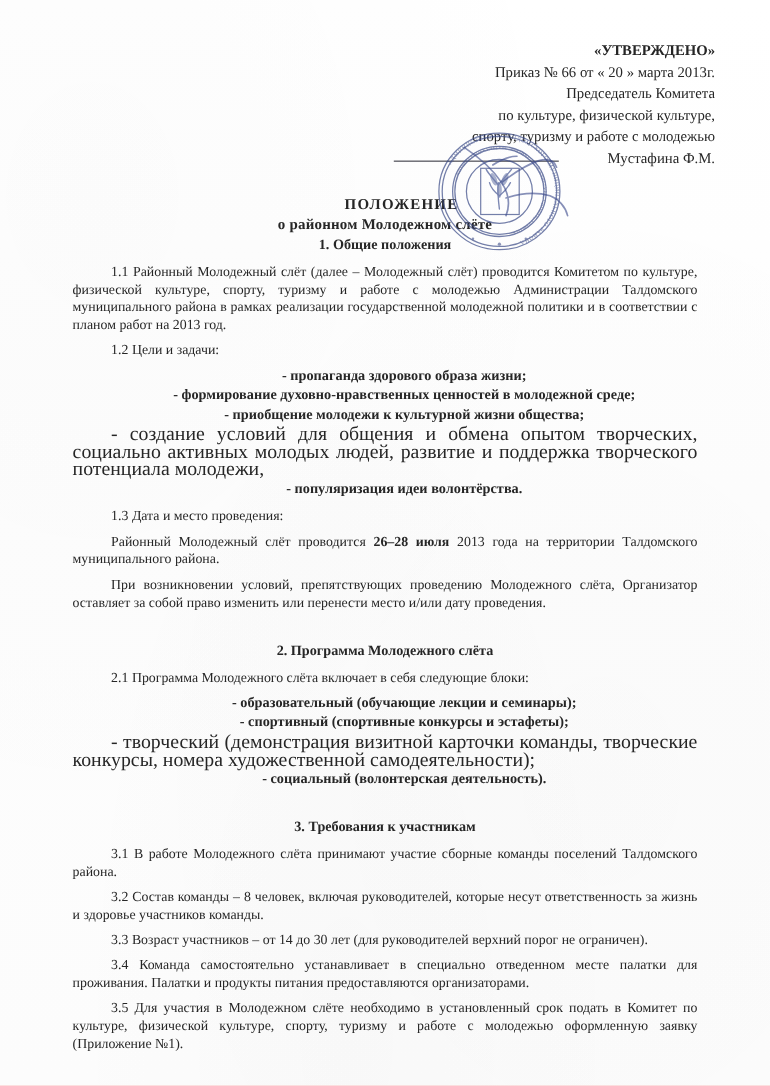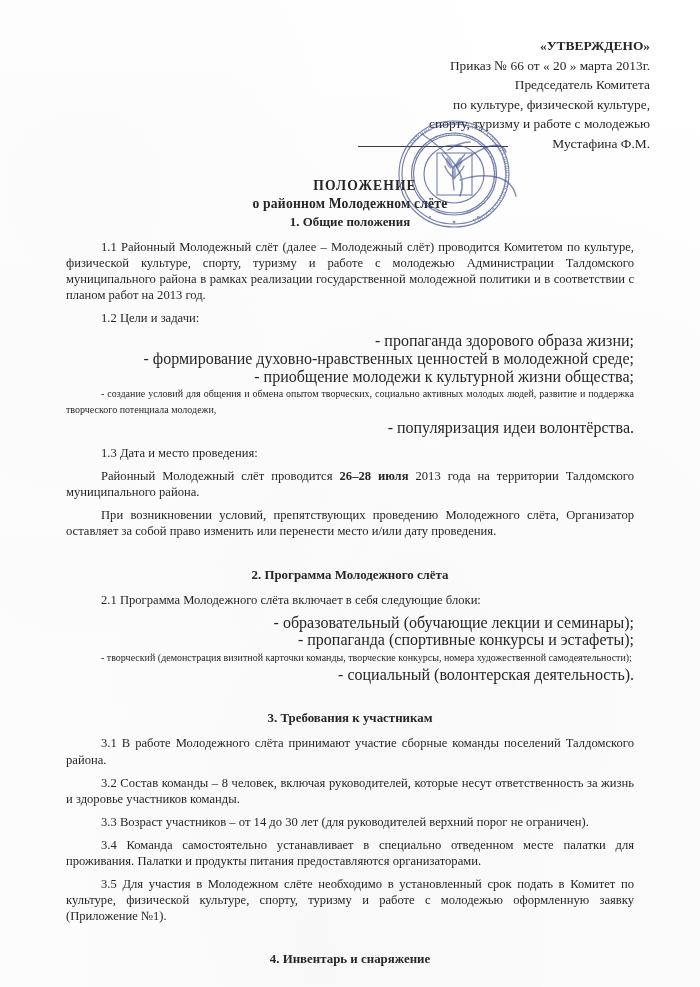--- a/index.html
+++ b/index.html
@@ -120,28 +120,29 @@
   p.para {
     font-size: 12.6px;
     line-height: 16.1px;
     margin: 0 0 7px 0;
     text-align: justify;
     text-justify: inter-word;
     text-indent: 35px;
     hyphens: none;
   }
   p.bullet {
-    font-size: 16px;
+    font-size: 13px;
     line-height: 16.1px;
     margin: 0 0 1.5px 0;
-    text-align: right;
+    text-align: center;
     text-indent: 35px;
+    font-weight: bold;
   }
   p.bullet-wrap {
-    font-size: 10px;
+    font-size: 18px;
     line-height: 16.1px;
     margin: 0 0 1.5px 0;
     text-align: justify;
     text-indent: 35px;
   }
   p.gap-before { margin-top: 9px; }
   b { font-weight: bold; }
 </style>
 </head>
 <body>
@@ -229,21 +230,21 @@
         <p class="bullet">- формирование духовно-нравственных ценностей в молодежной среде;</p>
         <p class="bullet">- приобщение молодежи к культурной жизни общества;</p>
         <p class="bullet-wrap">- создание условий для общения и обмена опытом творческих, социально активных молодых людей, развитие и поддержка творческого потенциала молодежи,</p>
         <p class="bullet">- популяризация идеи волонтёрства.</p>
         <p class="para gap-before">1.3 Дата и место проведения:</p>
         <p class="para"><span>Районный Молодежный слёт проводится </span><b>26–28 июля</b><span> 2013 года на территории Талдомского муниципального района.</span></p>
         <p class="para">При возникновении условий, препятствующих проведению Молодежного слёта, Организатор оставляет за собой право изменить или перенести место и/или дату  проведения.</p>
         <h2 class="section-heading">2. Программа Молодежного слёта</h2>
         <p class="para">2.1 Программа Молодежного слёта включает в себя следующие блоки:</p>
         <p class="bullet">- образовательный (обучающие лекции и семинары);</p>
-        <p class="bullet">- пропаганда (спортивные конкурсы и эстафеты);</p>
+        <p class="bullet">- спортивный (спортивные конкурсы и эстафеты);</p>
         <p class="bullet-wrap">- творческий (демонстрация визитной карточки команды, творческие конкурсы, номера художественной самодеятельности);</p>
         <p class="bullet">- социальный (волонтерская деятельность).</p>
         <h2 class="section-heading">3. Требования к участникам</h2>
         <p class="para">3.1 В работе Молодежного слёта принимают участие сборные команды поселений Талдомского района.</p>
         <p class="para">3.2 Состав команды – 8 человек, включая руководителей, которые несут ответственность за жизнь и здоровье участников команды.</p>
         <p class="para">3.3     Возраст участников – от 14 до 30 лет (для руководителей верхний порог не ограничен).</p>
         <p class="para">3.4  Команда самостоятельно устанавливает в специально отведенном месте палатки для проживания. Палатки и продукты питания предоставляются организаторами.</p>
         <p class="para">3.5 Для участия в Молодежном слёте необходимо в установленный срок подать в Комитет по культуре, физической культуре, спорту, туризму и работе с молодежью оформленную заявку (Приложение №1).</p>
         <h2 class="section-heading">4. Инвентарь и снаряжение</h2>
       </div>

